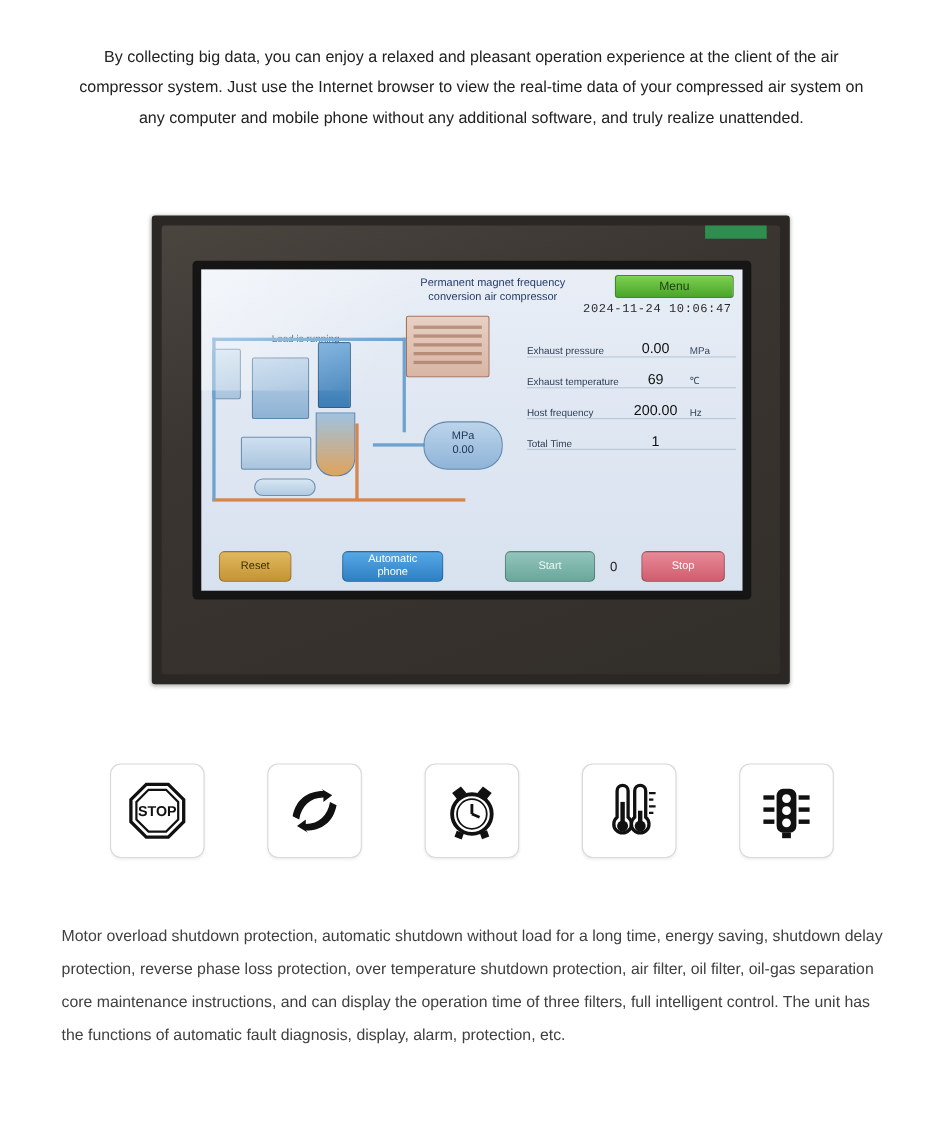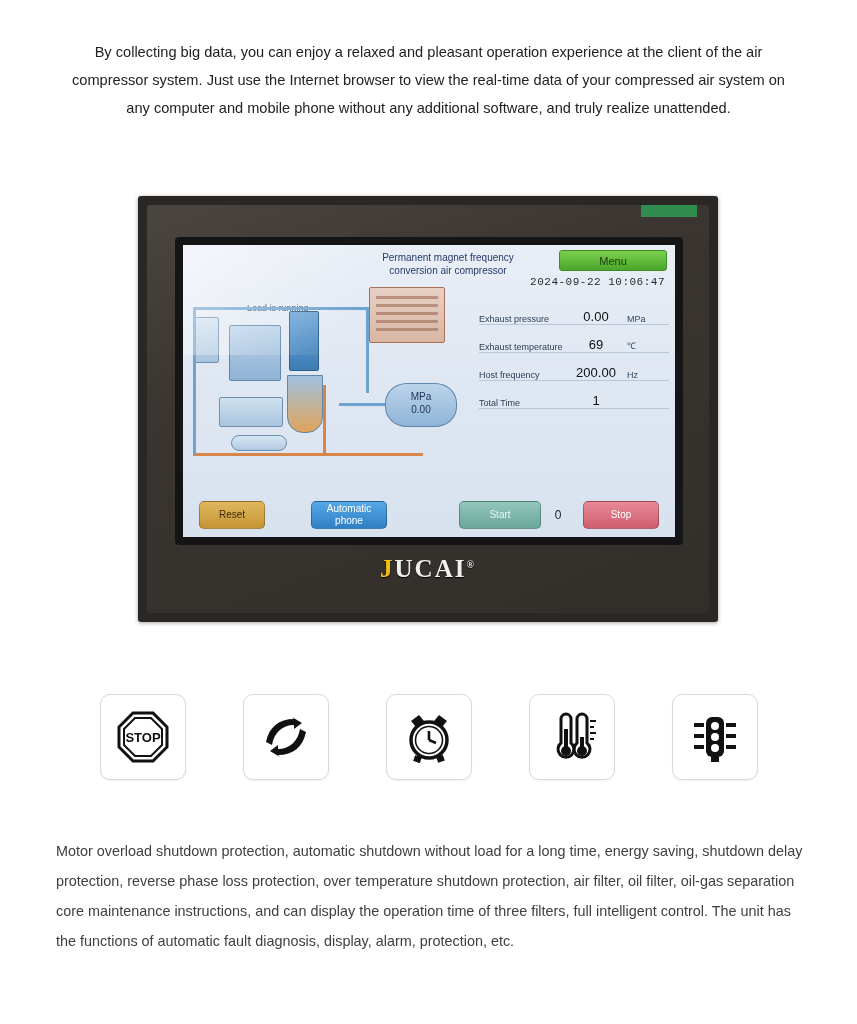--- a/index.html
+++ b/index.html
@@ -152,21 +152,21 @@
   
   .btn {
     position: absolute; bottom: 8px;
     height: 28px; border-radius: 5px;
     display: flex; align-items: center; justify-content: center;
     font-size: 10px; line-height: 12px; text-align: center;
     color: #ffffff;
     border: 1px solid rgba(0,0,0,.25);
   }
   .btn-reset { left: 16px; width: 66px; background: linear-gradient(180deg,#e0b85f,#c59434); color:#3a2b05;text-align:center; }
-  .btn-auto { left: 128px; width: 76px; background: linear-gradient(180deg,#56a8e6,#2f7fc4); }
+  .btn-auto { left: 128px; width: 92px; background: linear-gradient(180deg,#56a8e6,#2f7fc4); }
   .btn-start { left: 276px; width: 82px; background: linear-gradient(180deg,#93c5bb,#6aa79b); color:#e9f7f3;}
   .btn-count { left: 360px; width: 30px; background: transparent; border: none; color:#222; font-size: 12px;}
   .btn-stop { left: 400px; width: 76px; background: linear-gradient(180deg,#e88a97,#cf5d6e); }
 
   
   .icons-row {
     position: absolute; left: 0; right: 0; top: 694px;
     display: flex; justify-content: center; gap: 57px;
   }
   .icon-card {
@@ -201,21 +201,21 @@
       <div class="hmi-inner-bezel">
         <div class="screen">
 
           <div class="scr-title">
             <div>Permanent magnet frequency</div>
             <div>conversion air compressor</div>
           </div>
 
           <div class="menu-btn">Menu</div>
 
-          <div class="datetime">2024-09-22  10:06:47</div>
+          <div class="datetime">2024-11-24  10:06:47</div>
 
           <div class="schematic">
             <div class="sch-label">Load is running</div>
 
             <div class="cooler">
               <div class="fin" style="top:8px"></div>
               <div class="fin" style="top:16px"></div>
               <div class="fin" style="top:24px"></div>
               <div class="fin" style="top:32px"></div>
               <div class="fin" style="top:40px"></div>
@@ -272,23 +272,20 @@
             </span>
           </div>
           <div class="btn btn-start">Start</div>
           <div class="btn btn-count">0</div>
           <div class="btn btn-stop">Stop</div>
 
           <div class="screen-glare"></div>
         </div>
       </div>
 
-      <div class="brand">
-        <span class="j">J</span><span>UCAI</span><span class="reg">®</span>
-      </div>
     </div>
   </div>
 
   <div class="icons-row">
 
     <div class="icon-card">
       <svg width="56" height="56" viewBox="0 0 56 56">
         <polygon points="18,4 38,4 52,18 52,38 38,52 18,52 4,38 4,18" fill="none" stroke="#111" stroke-width="3"></polygon>
         <polygon points="20,9 36,9 47,20 47,36 36,47 20,47 9,36 9,20" fill="none" stroke="#111" stroke-width="2"></polygon>
         <text x="28" y="33" font-family="Liberation Sans, sans-serif" font-size="13" font-weight="bold" text-anchor="middle" fill="#111">STOP</text>

